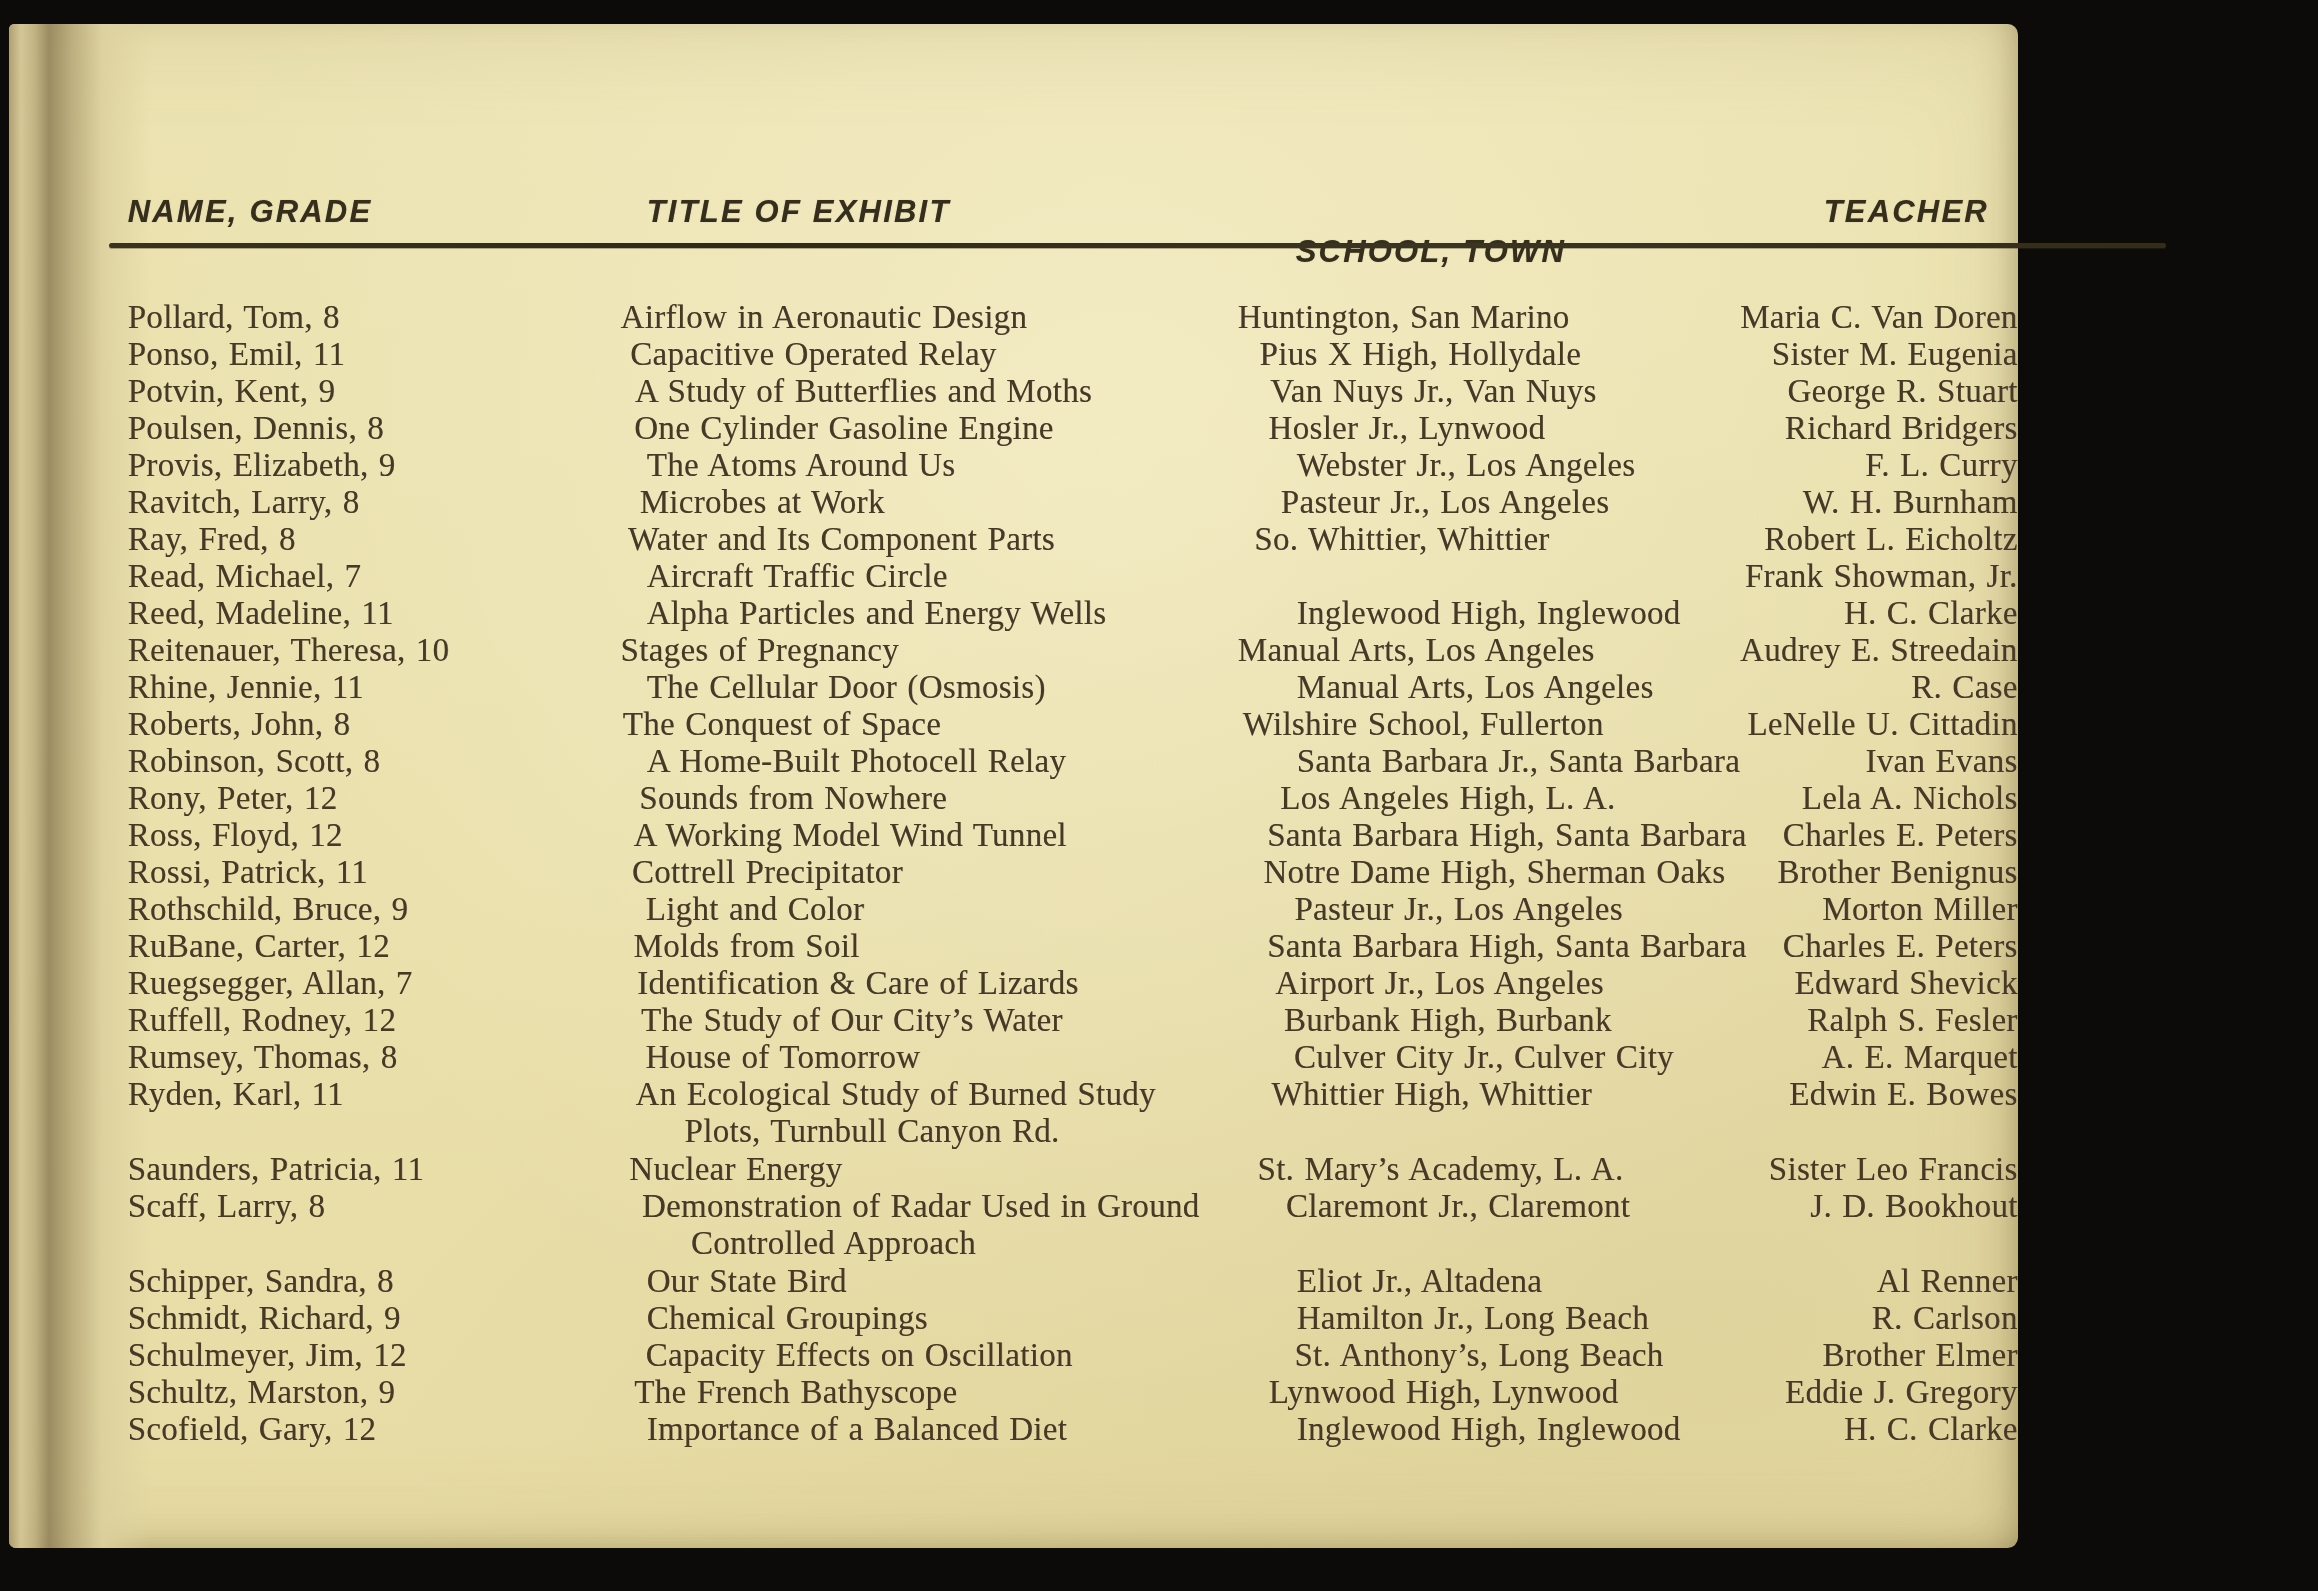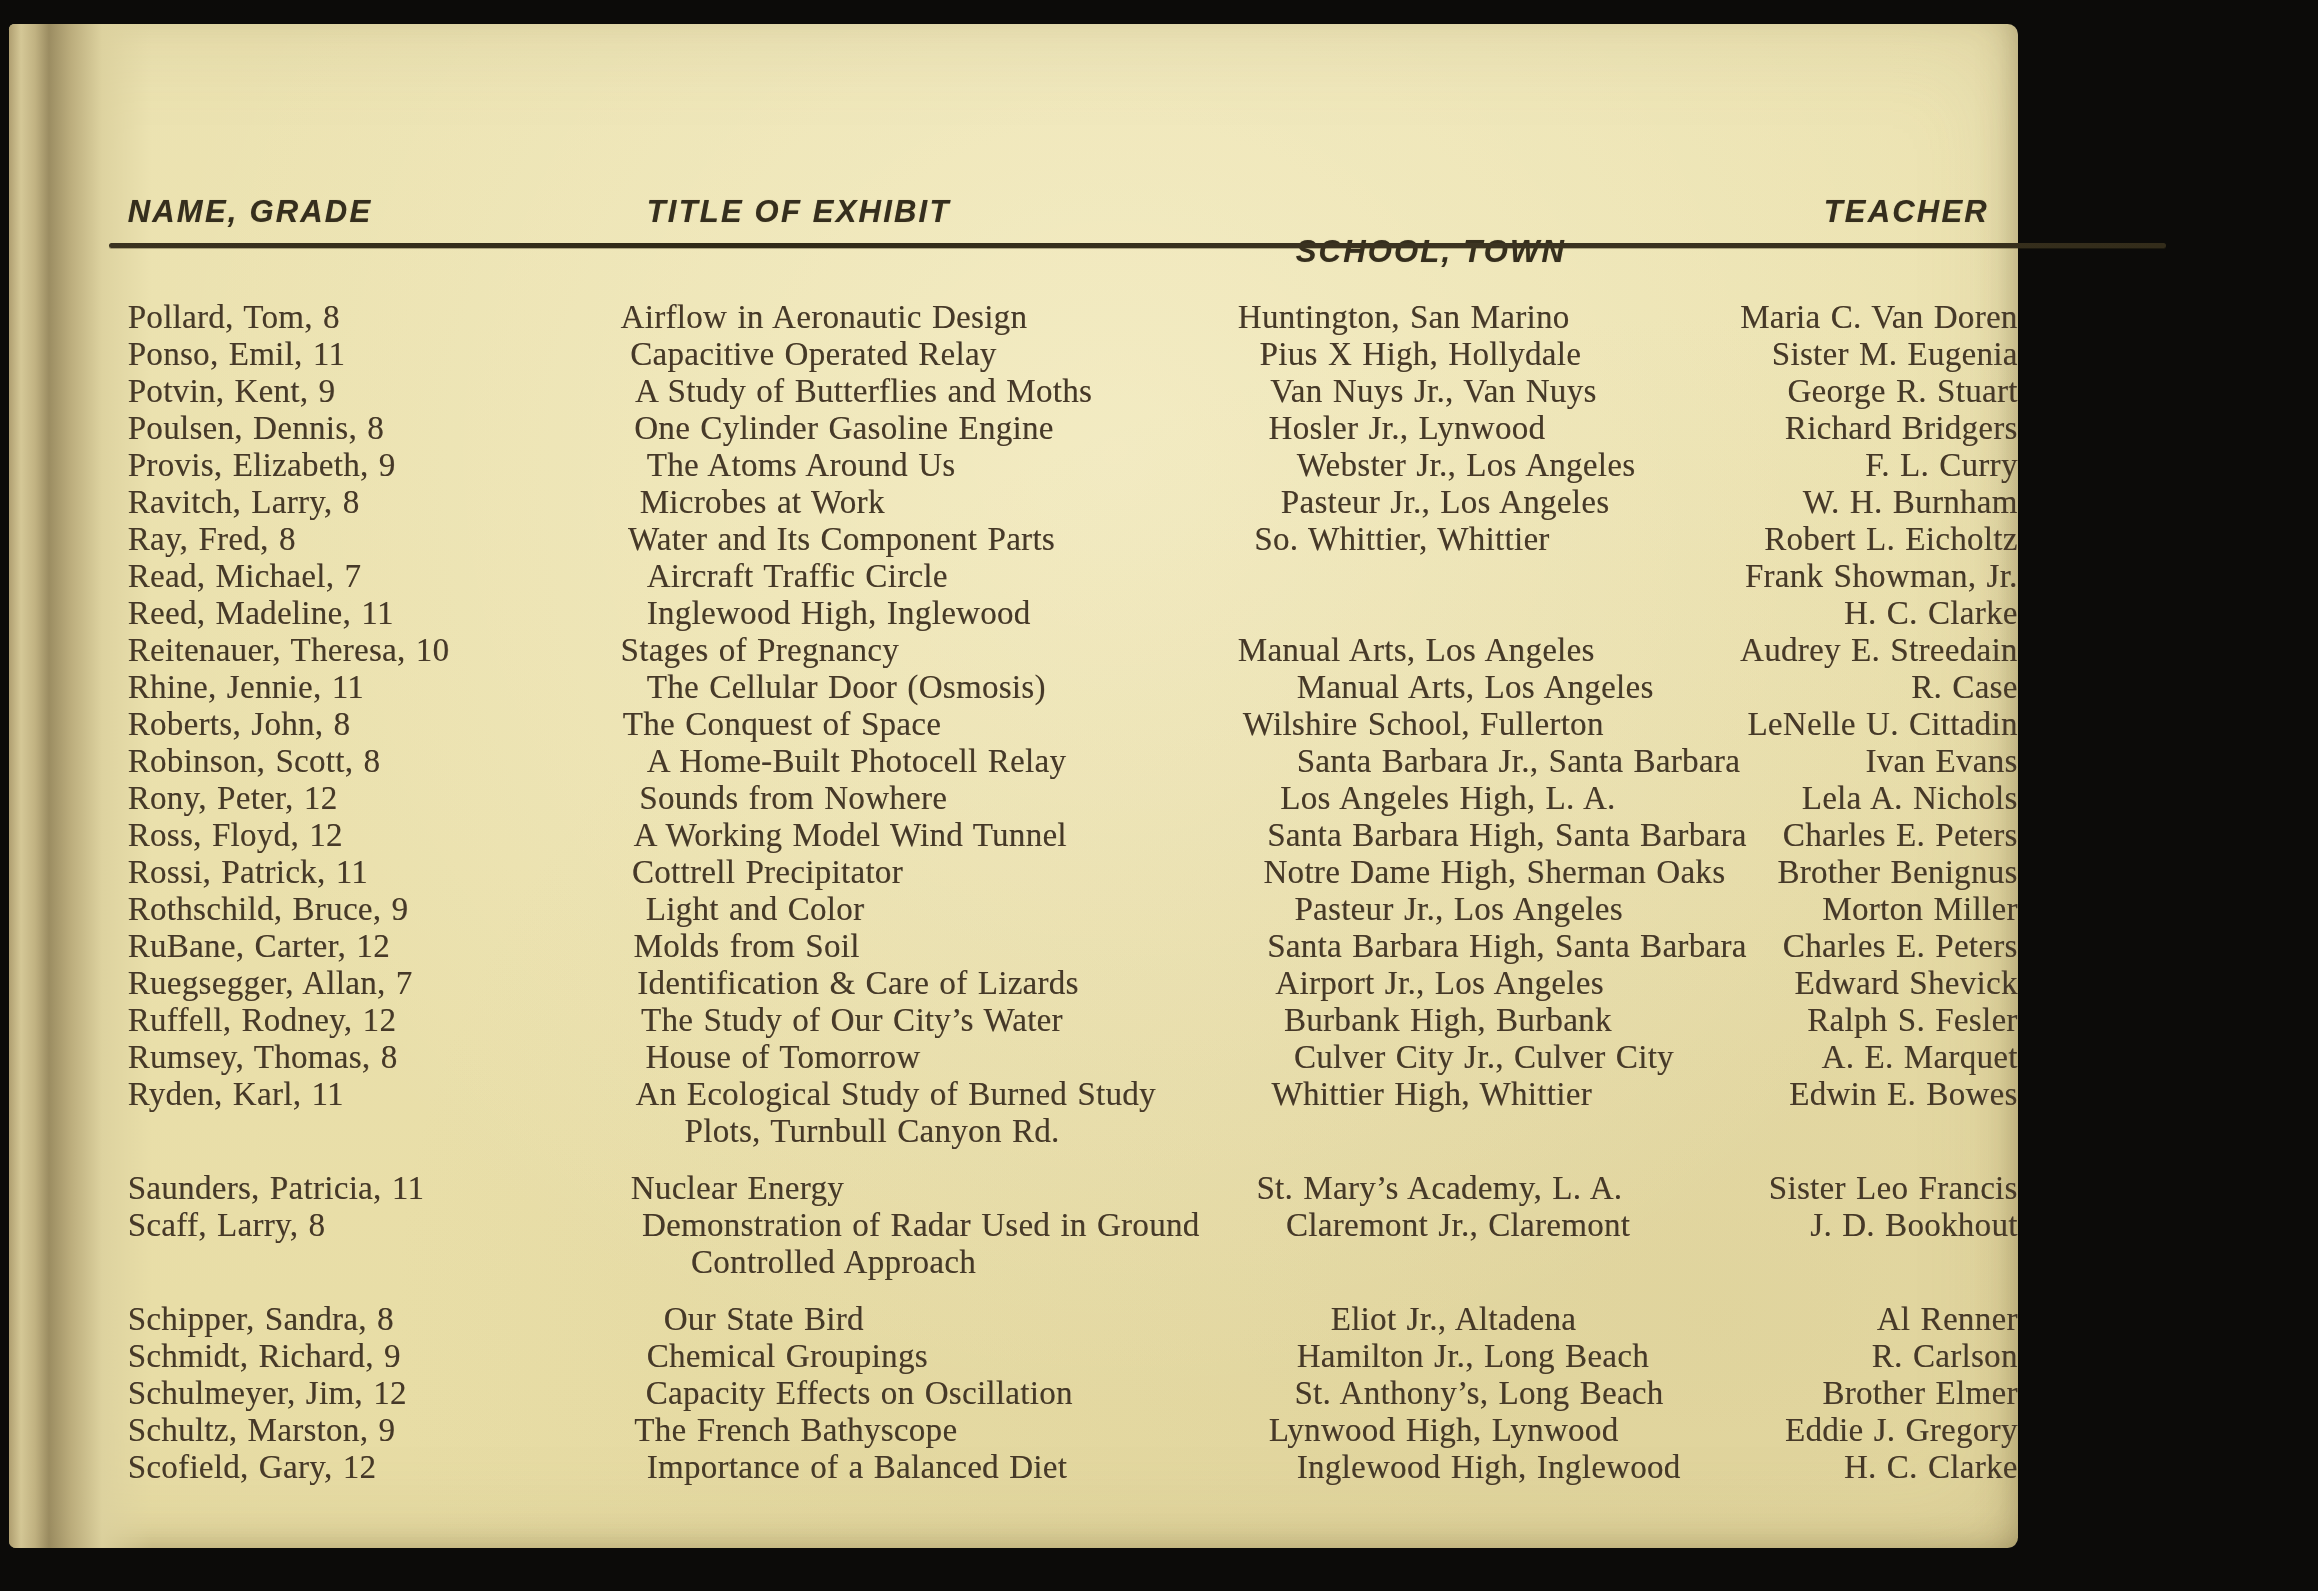--- a/index.html
+++ b/index.html
@@ -55,21 +55,21 @@
   .rows{
     position:absolute;left:0;top:275px;right:0;
   }
   .row{
     display:flex;align-items:flex-start;
     font-size:33px;line-height:37px;
     letter-spacing:0.3px;word-spacing:1.7px;
     color:#463928;
     text-shadow:0.3px 0.3px 0.6px rgba(70,57,40,0.45);
   }
-  .row.gap{margin-top:20px;gap:17px;}
+  .row.gap{margin-top:1px;}
   .cell{white-space:nowrap;}
   .c-name{margin-left:119px;width:519px;}
   .c-title{width:650px;}
   .c-school{width:529px;}
   .c-teacher{flex:1;text-align:right;}
   .c-title .wrap-indent{padding-left:49px;}
 </style>
 </head>
 <body>
 
@@ -151,20 +151,23 @@
   <div class="row">
     <div class="cell c-name">Read, Michael, 7</div>
     <div class="cell c-title">
             <div>Aircraft Traffic Circle</div>
           </div>
     <div class="cell c-teacher">Frank Showman, Jr.</div>
   </div>
 
   <div class="row">
     <div class="cell c-name">Reed, Madeline, 11</div>
+    <div class="cell c-title">
+            <div>Alpha Particles and Energy Wells</div>
+          </div>
     <div class="cell c-school">Inglewood High, Inglewood</div>
     <div class="cell c-teacher">H. C. Clarke</div>
   </div>
 
   <div class="row">
     <div class="cell c-name">Reitenauer, Theresa, 10</div>
     <div class="cell c-title">
             <div>Stages of Pregnancy</div>
           </div>
     <div class="cell c-school">Manual Arts, Los Angeles</div>

